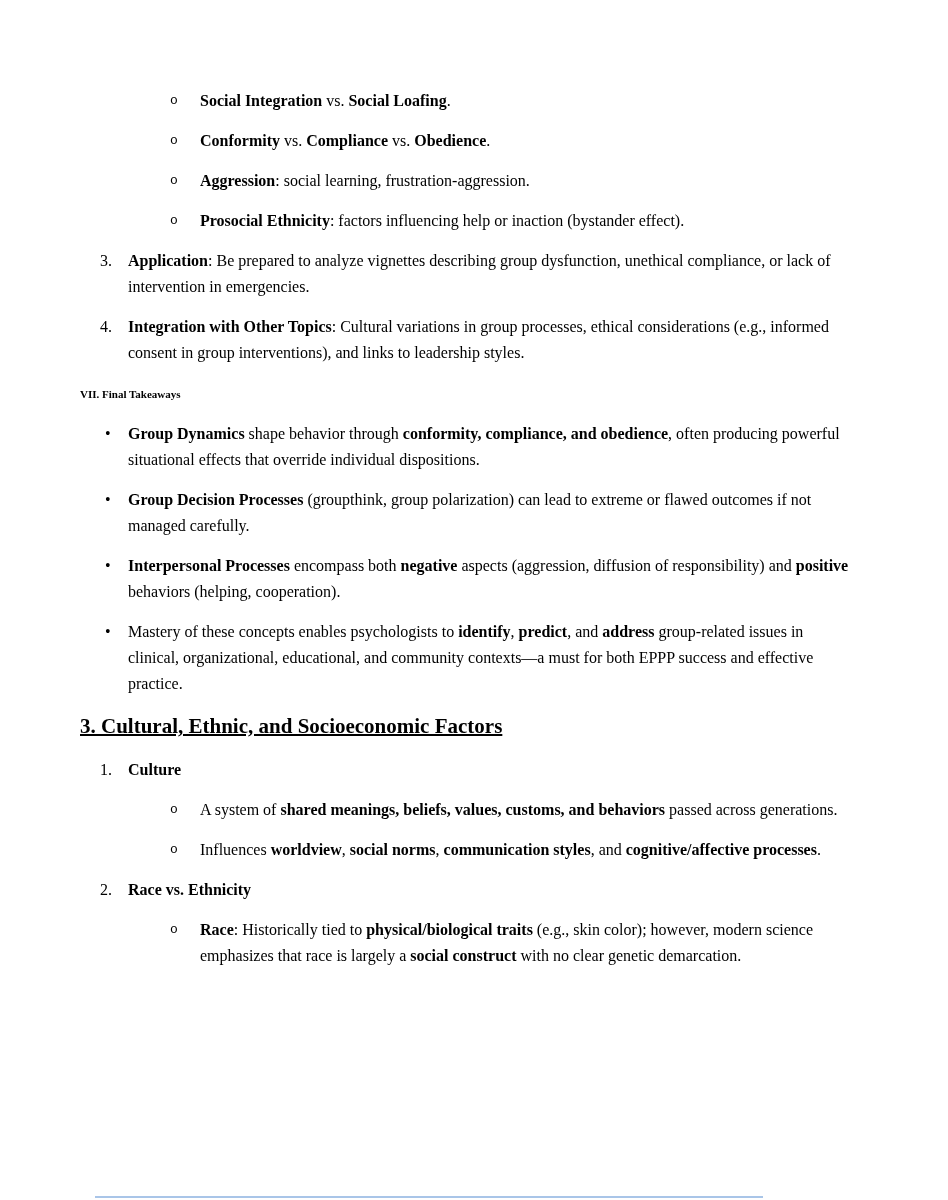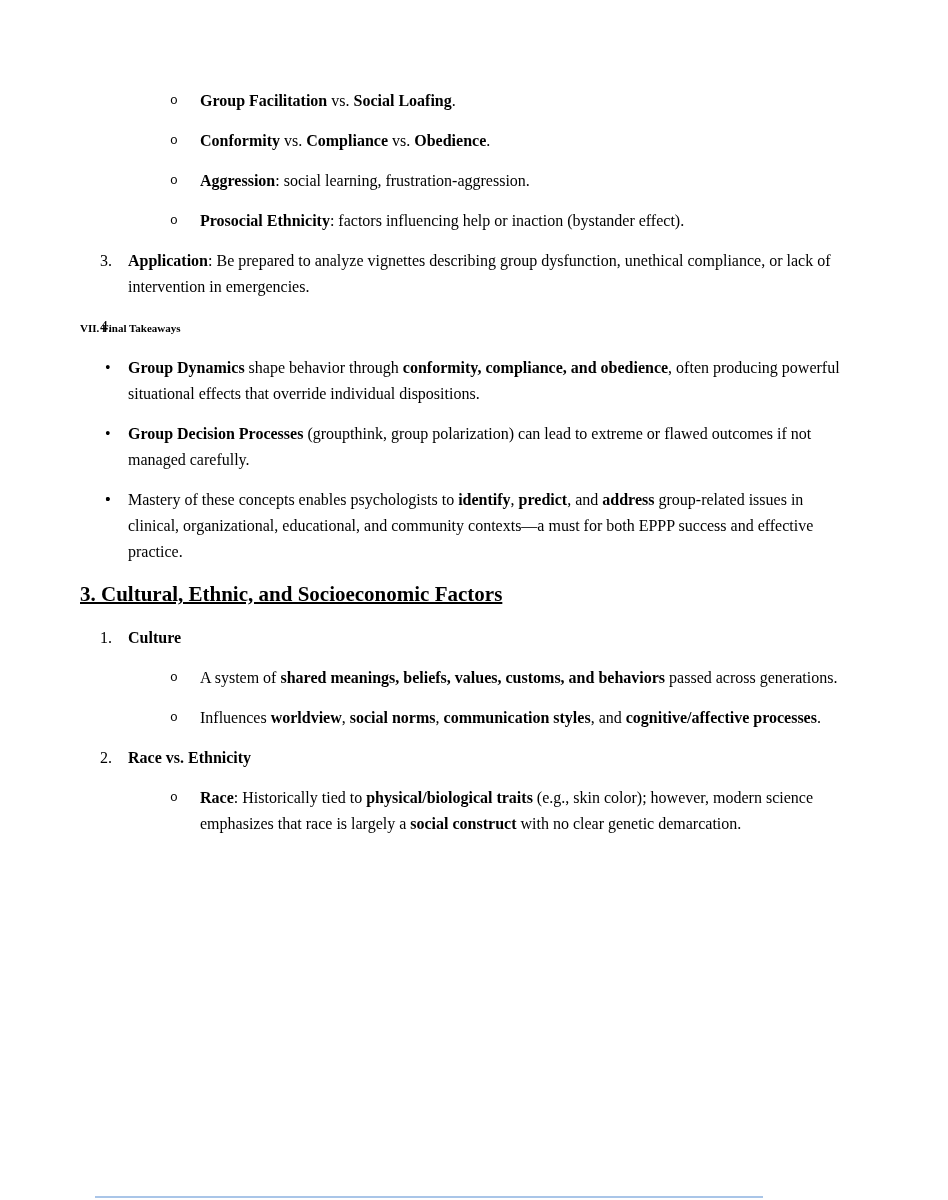--- a/index.html
+++ b/index.html
@@ -50,30 +50,30 @@
     top: 1196px;
     width: 668px;
     height: 2px;
   }
 </style>
 </head>
 <body>
 
 <div class="page" style="background: rgb(255, 255, 255); color: rgb(0, 0, 0);">
   <div class="content" id="doc-content">
-      <div class="blk ul2"><span class="marker">o</span><span><b>Group Facilitation</b><span> vs. </span><b>Social Loafing</b><span>.</span></span></div>
+      <div class="blk ul2"><span class="marker">o</span><span><b>Social Integration</b><span> vs. </span><b>Social Loafing</b><span>.</span></span></div>
       <div class="blk ul2"><span class="marker">o</span><span><b>Conformity</b><span> vs. </span><b>Compliance</b><span> vs. </span><b>Obedience</b><span>.</span></span></div>
       <div class="blk ul2"><span class="marker">o</span><span><b>Aggression</b><span>: social learning, frustration-aggression.</span></span></div>
       <div class="blk ul2"><span class="marker">o</span><span><b>Prosocial Ethnicity</b><span>: factors influencing help or inaction (bystander effect).</span></span></div>
       <div class="blk ol1"><span class="marker">3.</span><span><b>Application</b><span>: Be prepared to analyze vignettes describing group dysfunction, unethical compliance, or lack of intervention in emergencies.</span></span></div>
-      <div class="blk ol1"><span class="marker">4.</span></div>
+      <div class="blk ol1"><span class="marker">4.</span><span><b>Integration with Other Topics</b><span>: Cultural variations in group processes, ethical considerations (e.g., informed consent in group interventions), and links to leadership styles.</span></span></div>
       <div class="blk h2"><span><b>VII. Final Takeaways</b></span></div>
       <div class="blk ul1"><span class="marker">•</span><span><b>Group Dynamics</b><span> shape behavior through </span><b>conformity, compliance, and obedience</b><span>, often producing powerful situational effects that override individual dispositions.</span></span></div>
       <div class="blk ul1"><span class="marker">•</span><span><b>Group Decision Processes</b><span> (groupthink, group polarization) can lead to extreme or flawed outcomes if not managed carefully.</span></span></div>
-      <div class="blk ul1"><span class="marker">•</span></div>
+      <div class="blk ul1"><span class="marker">•</span><span><b>Interpersonal Processes</b><span> encompass both </span><b>negative</b><span> aspects (aggression, diffusion of responsibility) and </span><b>positive</b><span> behaviors (helping, cooperation).</span></span></div>
       <div class="blk ul1"><span class="marker">•</span><span><span>Mastery of these concepts enables psychologists to </span><b>identify</b><span>, </span><b>predict</b><span>, and </span><b>address</b><span> group-related issues in clinical, organizational, educational, and community contexts—a must for both EPPP success and effective practice.</span></span></div>
       <div class="blk h1"><span><b>3. Cultural, Ethnic, and Socioeconomic Factors</b></span></div>
       <div class="blk ol1"><span class="marker">1.</span><span><b>Culture</b></span></div>
       <div class="blk ul2"><span class="marker">o</span><span><span>A system of </span><b>shared meanings, beliefs, values, customs, and behaviors</b><span> passed across generations.</span></span></div>
       <div class="blk ul2"><span class="marker">o</span><span><span>Influences </span><b>worldview</b><span>, </span><b>social norms</b><span>, </span><b>communication styles</b><span>, and </span><b>cognitive/affective processes</b><span>.</span></span></div>
       <div class="blk ol1"><span class="marker">2.</span><span><b>Race vs. Ethnicity</b></span></div>
       <div class="blk ul2"><span class="marker">o</span><span><b>Race</b><span>: Historically tied to </span><b>physical/biological traits</b><span> (e.g., skin color); however, modern science emphasizes that race is largely a </span><b>social construct</b><span> with no clear genetic demarcation.</span></span></div>
     </div>
   <div class="bottom-rule" id="bottom-rule" style="background: rgb(169, 197, 232);"></div>
 </div>

